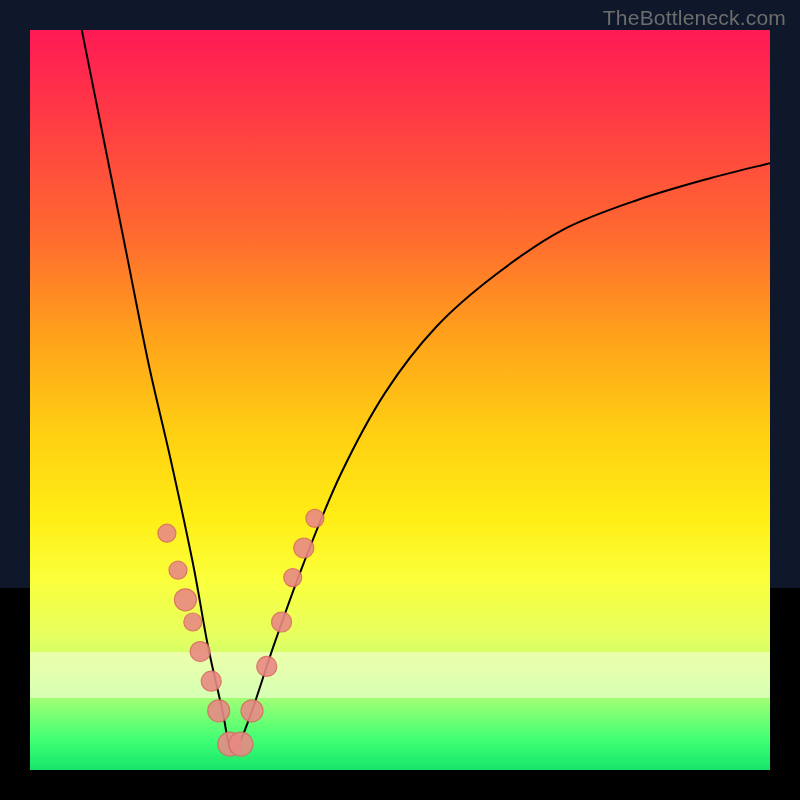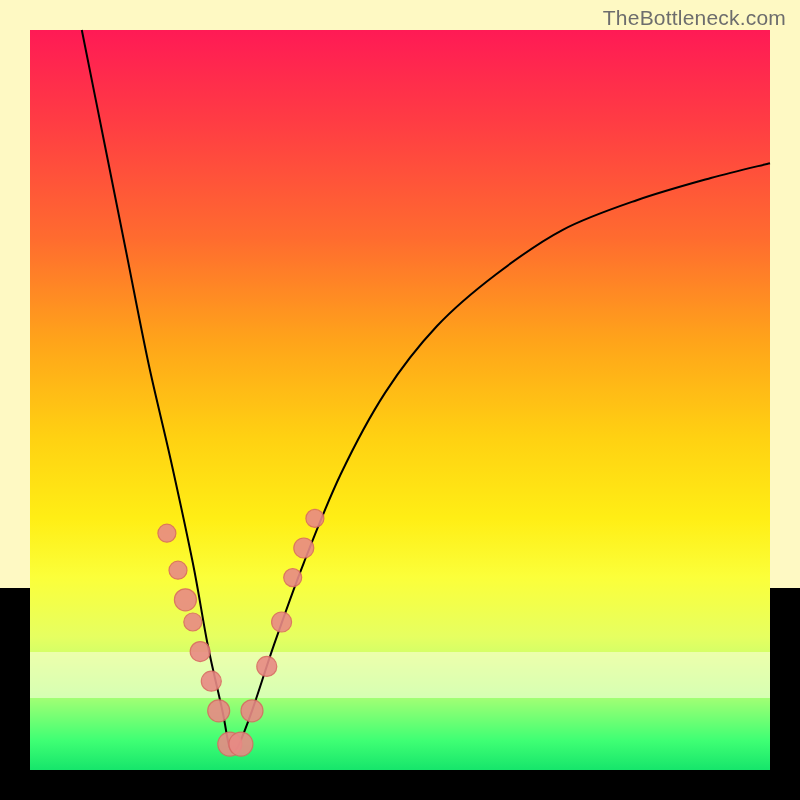--- a/index.html
+++ b/index.html
@@ -8,21 +8,21 @@
     width: 800px;
     height: 800px;
     background: #000;
     overflow: hidden;
     font-family: Arial, Helvetica, sans-serif;
   }
   #stage {
     position: relative;
     width: 800px;
     height: 588px;
-    background: #fef9c3;
+    background: #0f172a;
   }
   
   #plot {
     position: absolute;
     left: 30px;
     top: 30px;
     width: 740px;
     height: 740px;
     background: linear-gradient(
       to bottom,

